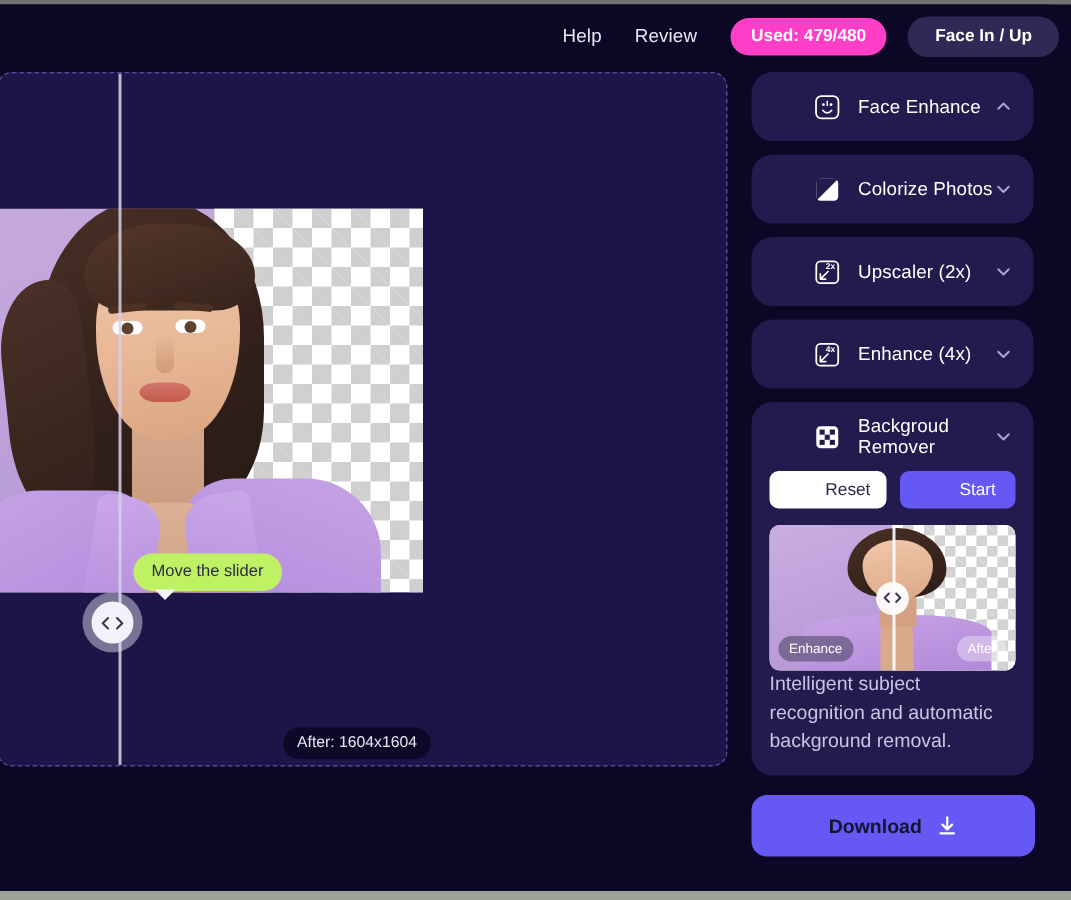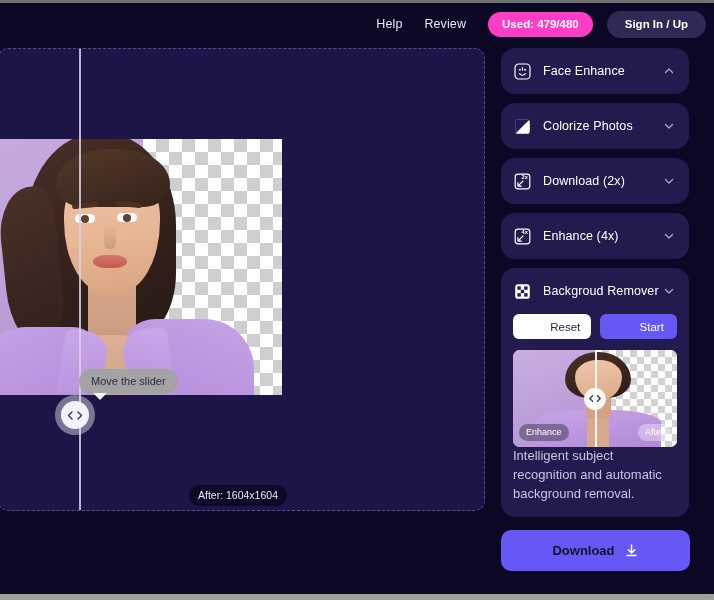--- a/index.html
+++ b/index.html
@@ -187,22 +187,22 @@
     cursor: ew-resize;
   }
   .slider-handle-inner {
     width: 28px; height: 28px; border-radius: 50%;
     background: #f3f1fa;
     display: flex; align-items: center; justify-content: center;
     gap: 1px;
     color: #3a3358; font-size: 11px; line-height: 1;
   }
   .tooltip {
-    position: absolute; left: 80px; top: 320px;
-    background: #a3a3a3; color: #2d2a44;
+    position: absolute; left: 90px; top: 320px;
+    background: #bef264; color: #2d2a44;
     font-size: 11px; padding: 6px 12px 7px;
     border-radius: 14px; white-space: nowrap;
   }
   .tooltip::after {
     content: ""; position: absolute; left: 14px; bottom: -6px;
     border-left: 7px solid transparent; border-right: 7px solid transparent;
     border-top: 7px solid #f5f3fb;
   }
   .size-label {
     position: absolute; left: 190px; top: 436px;
@@ -217,21 +217,21 @@
     width: 188px;
     display: flex; flex-direction: column; gap: 9px;
   }
   .tool-card {
     background: #231a4d;
     border-radius: 14px;
     padding: 0;
   }
   .tool-head {
     height: 46px; display: flex; align-items: center;
-    padding: 0 14px 0 13px; cursor: pointer;
+    padding: 0 14px 0 13px; cursor: pointer; margin-left: 29px;
   }
   .tool-icon {
     width: 17px; height: 17px; flex: 0 0 17px;
     margin-right: 12px;
     display: block;
   }
   .tool-label {
     flex: 1; color: #ffffff; font-size: 12.5px; letter-spacing: .1px;
   }
   .chev { width: 12px; height: 12px; flex: 0 0 12px; opacity: .8; }
@@ -327,21 +327,21 @@
 <div id="app">
 
   <div class="sys-bar-top"></div>
 
   <div class="window">
 
     <div class="header">
       <span class="header-link">Help</span>
       <span class="header-link">Review</span>
       <span class="used-badge">Used: 479/480</span>
-      <span class="signin-btn">Sign In / Up</span>
+      <span class="signin-btn">Face In / Up</span>
     </div>
 
     <div class="canvas">
 
       <div class="photo">
         <div class="photo-before"></div>
         <div class="photo-after"></div>
 
         <div class="portrait">
           <div class="hair-back"></div>
@@ -410,21 +410,21 @@
         </div>
       </div>
 
       <div class="tool-card">
         <div class="tool-head">
           <svg class="tool-icon" viewBox="0 0 20 20" fill="none">
             <rect x="1.4" y="1.4" width="17.2" height="17.2" rx="3.4" stroke="#ffffff" stroke-width="1.4"></rect>
             <path d="M4.6 15.4l6-6M4.6 11.2v4.2h4.2" stroke="#ffffff" stroke-width="1.3" stroke-linecap="round" stroke-linejoin="round"></path>
             <text x="12.6" y="7.6" font-family="Liberation Sans, sans-serif" font-size="6.6" font-weight="bold" fill="#ffffff" text-anchor="middle">2x</text>
           </svg>
-          <span class="tool-label">Download (2x)</span>
+          <span class="tool-label">Upscaler (2x)</span>
           <svg class="chev" viewBox="0 0 12 12" fill="none">
             <path d="M2.5 4.5L6 8l3.5-3.5" stroke="#cfc9ea" stroke-width="1.3" stroke-linecap="round" stroke-linejoin="round"></path>
           </svg>
         </div>
       </div>
 
       <div class="tool-card">
         <div class="tool-head">
           <svg class="tool-icon" viewBox="0 0 20 20" fill="none">
             <rect x="1.4" y="1.4" width="17.2" height="17.2" rx="3.4" stroke="#ffffff" stroke-width="1.4"></rect>

